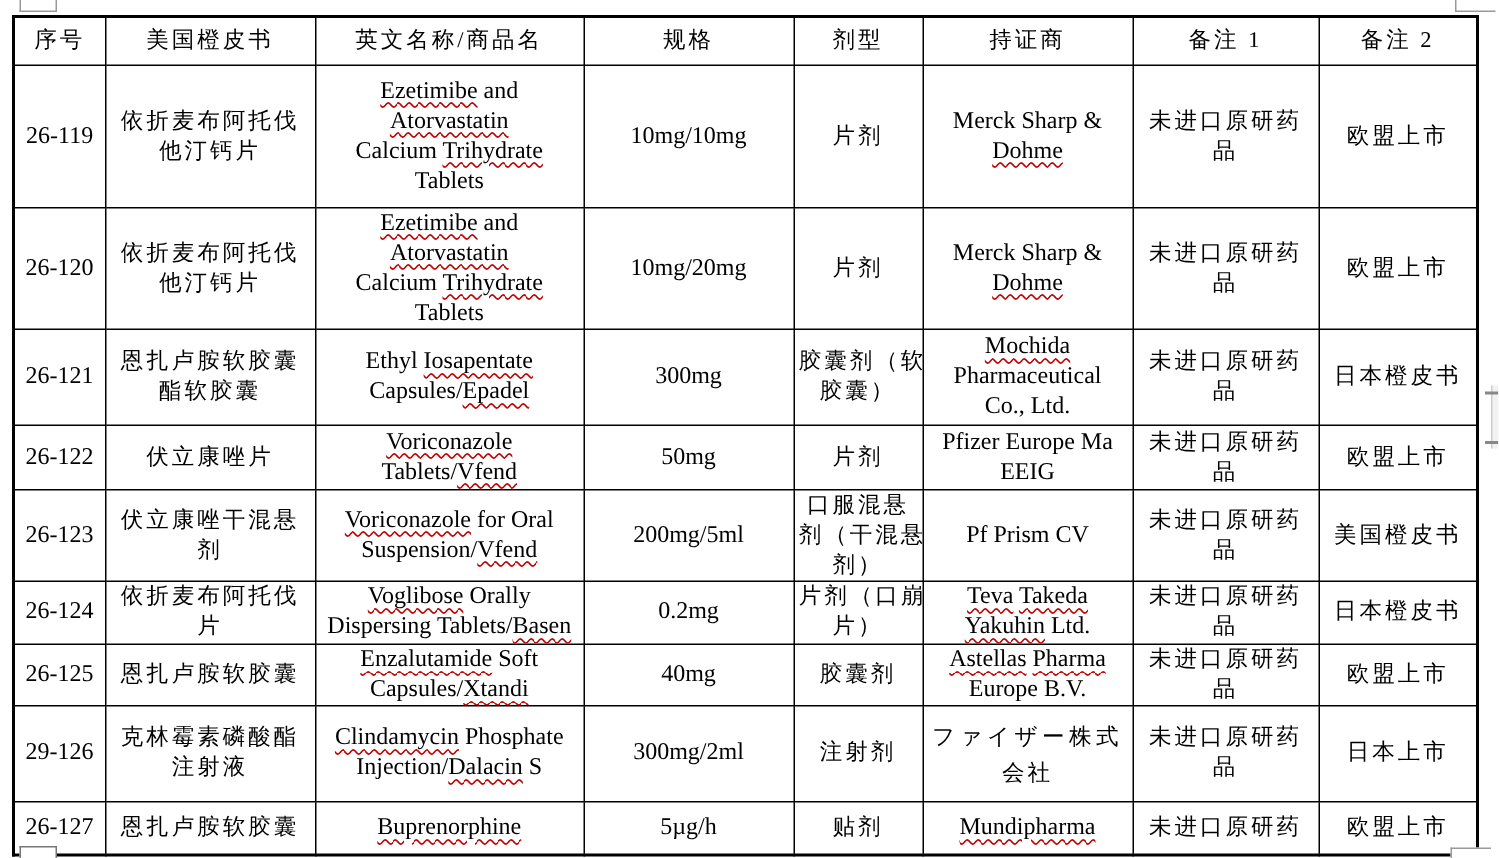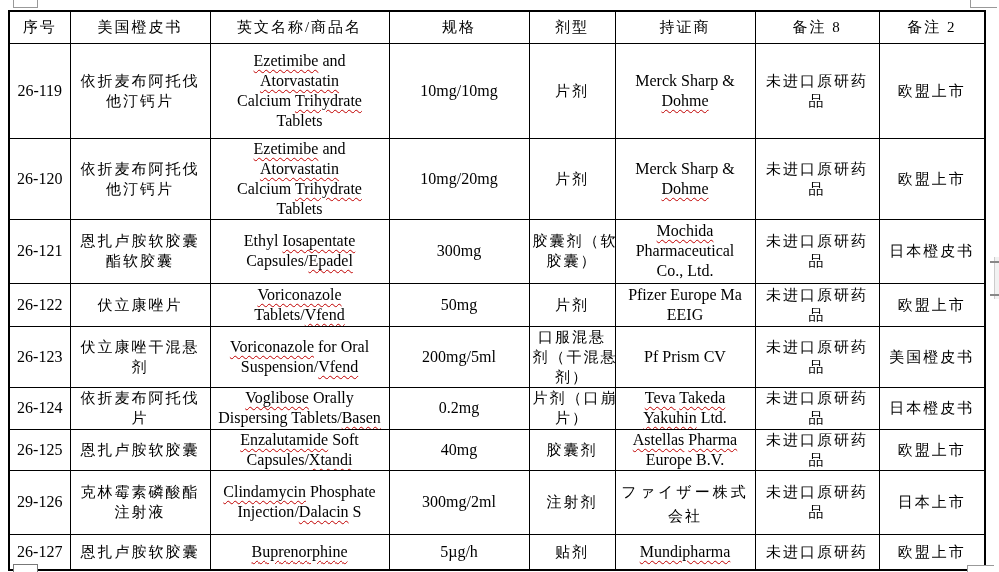--- a/index.html
+++ b/index.html
@@ -68,21 +68,21 @@
           <th>
             <div class="line cjk">规格</div>
           </th>
           <th>
             <div class="line cjk">剂型</div>
           </th>
           <th>
             <div class="line cjk">持证商</div>
           </th>
           <th>
-            <div class="line cjk">备注 8</div>
+            <div class="line cjk">备注 1</div>
           </th>
           <th>
             <div class="line cjk">备注 2</div>
           </th>
         </tr>
     </thead>
     <tbody>
         <tr style="height: 95px;">
           <td>
             <div class="line">26-119</div>

